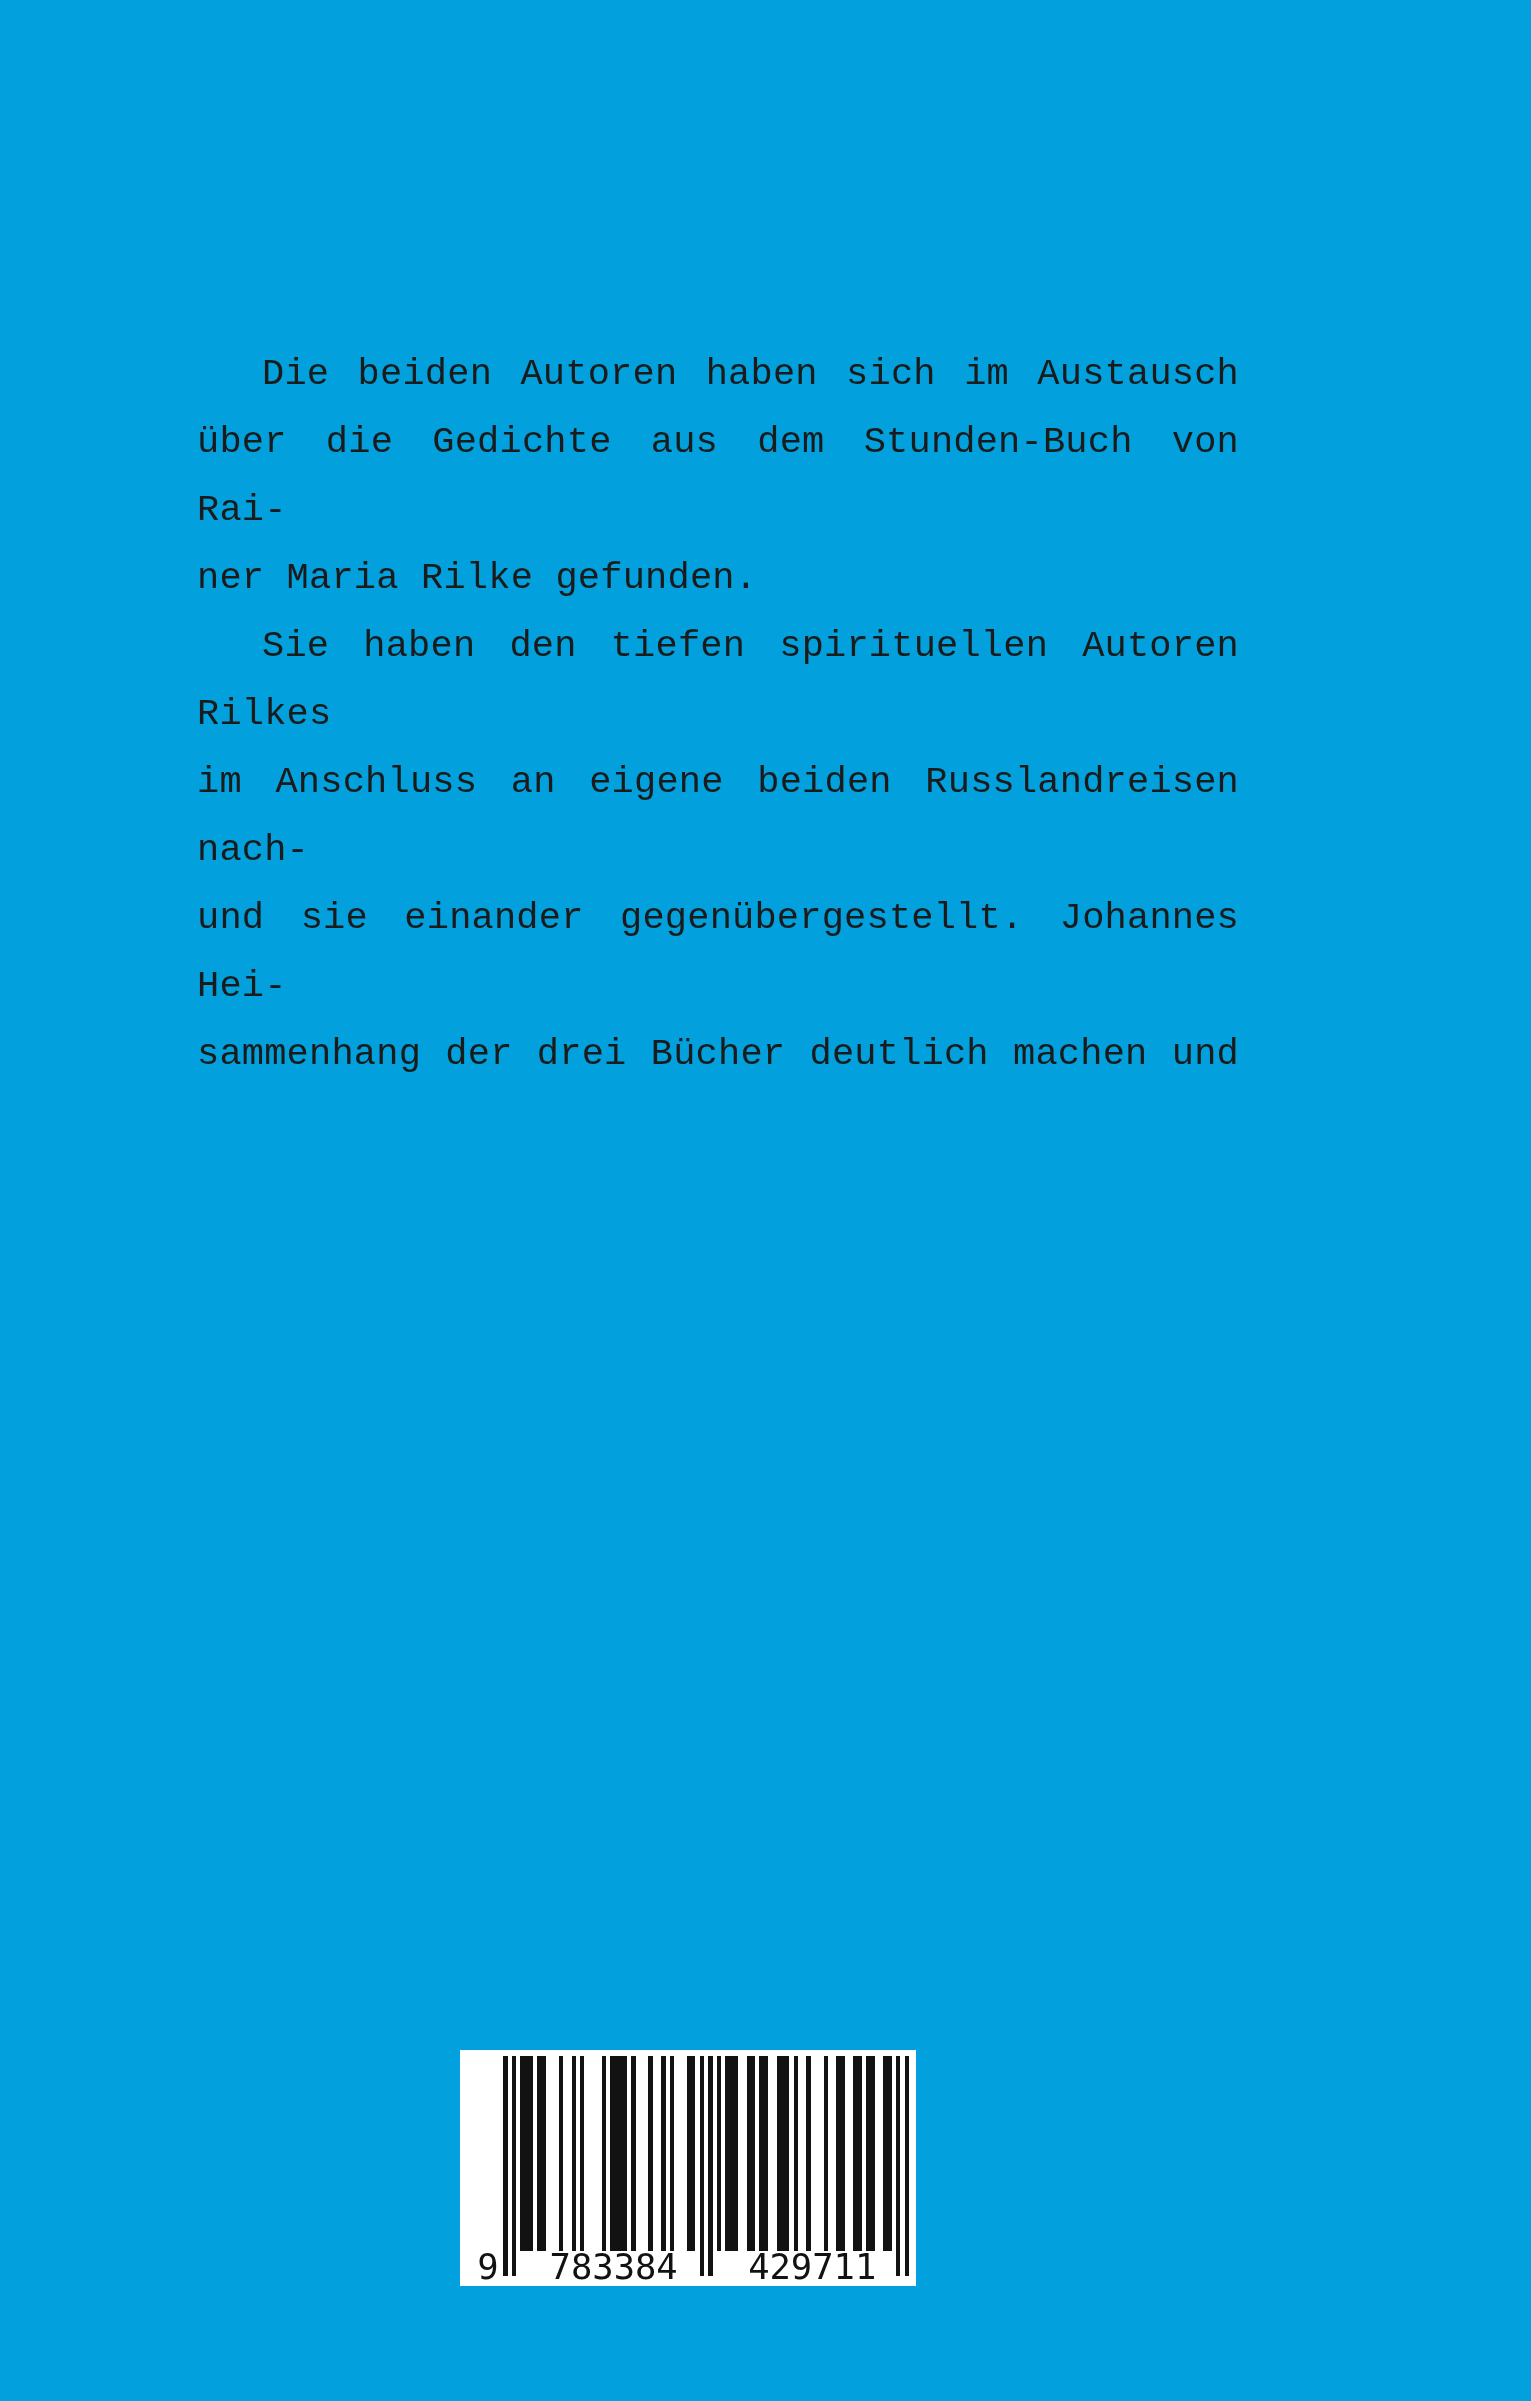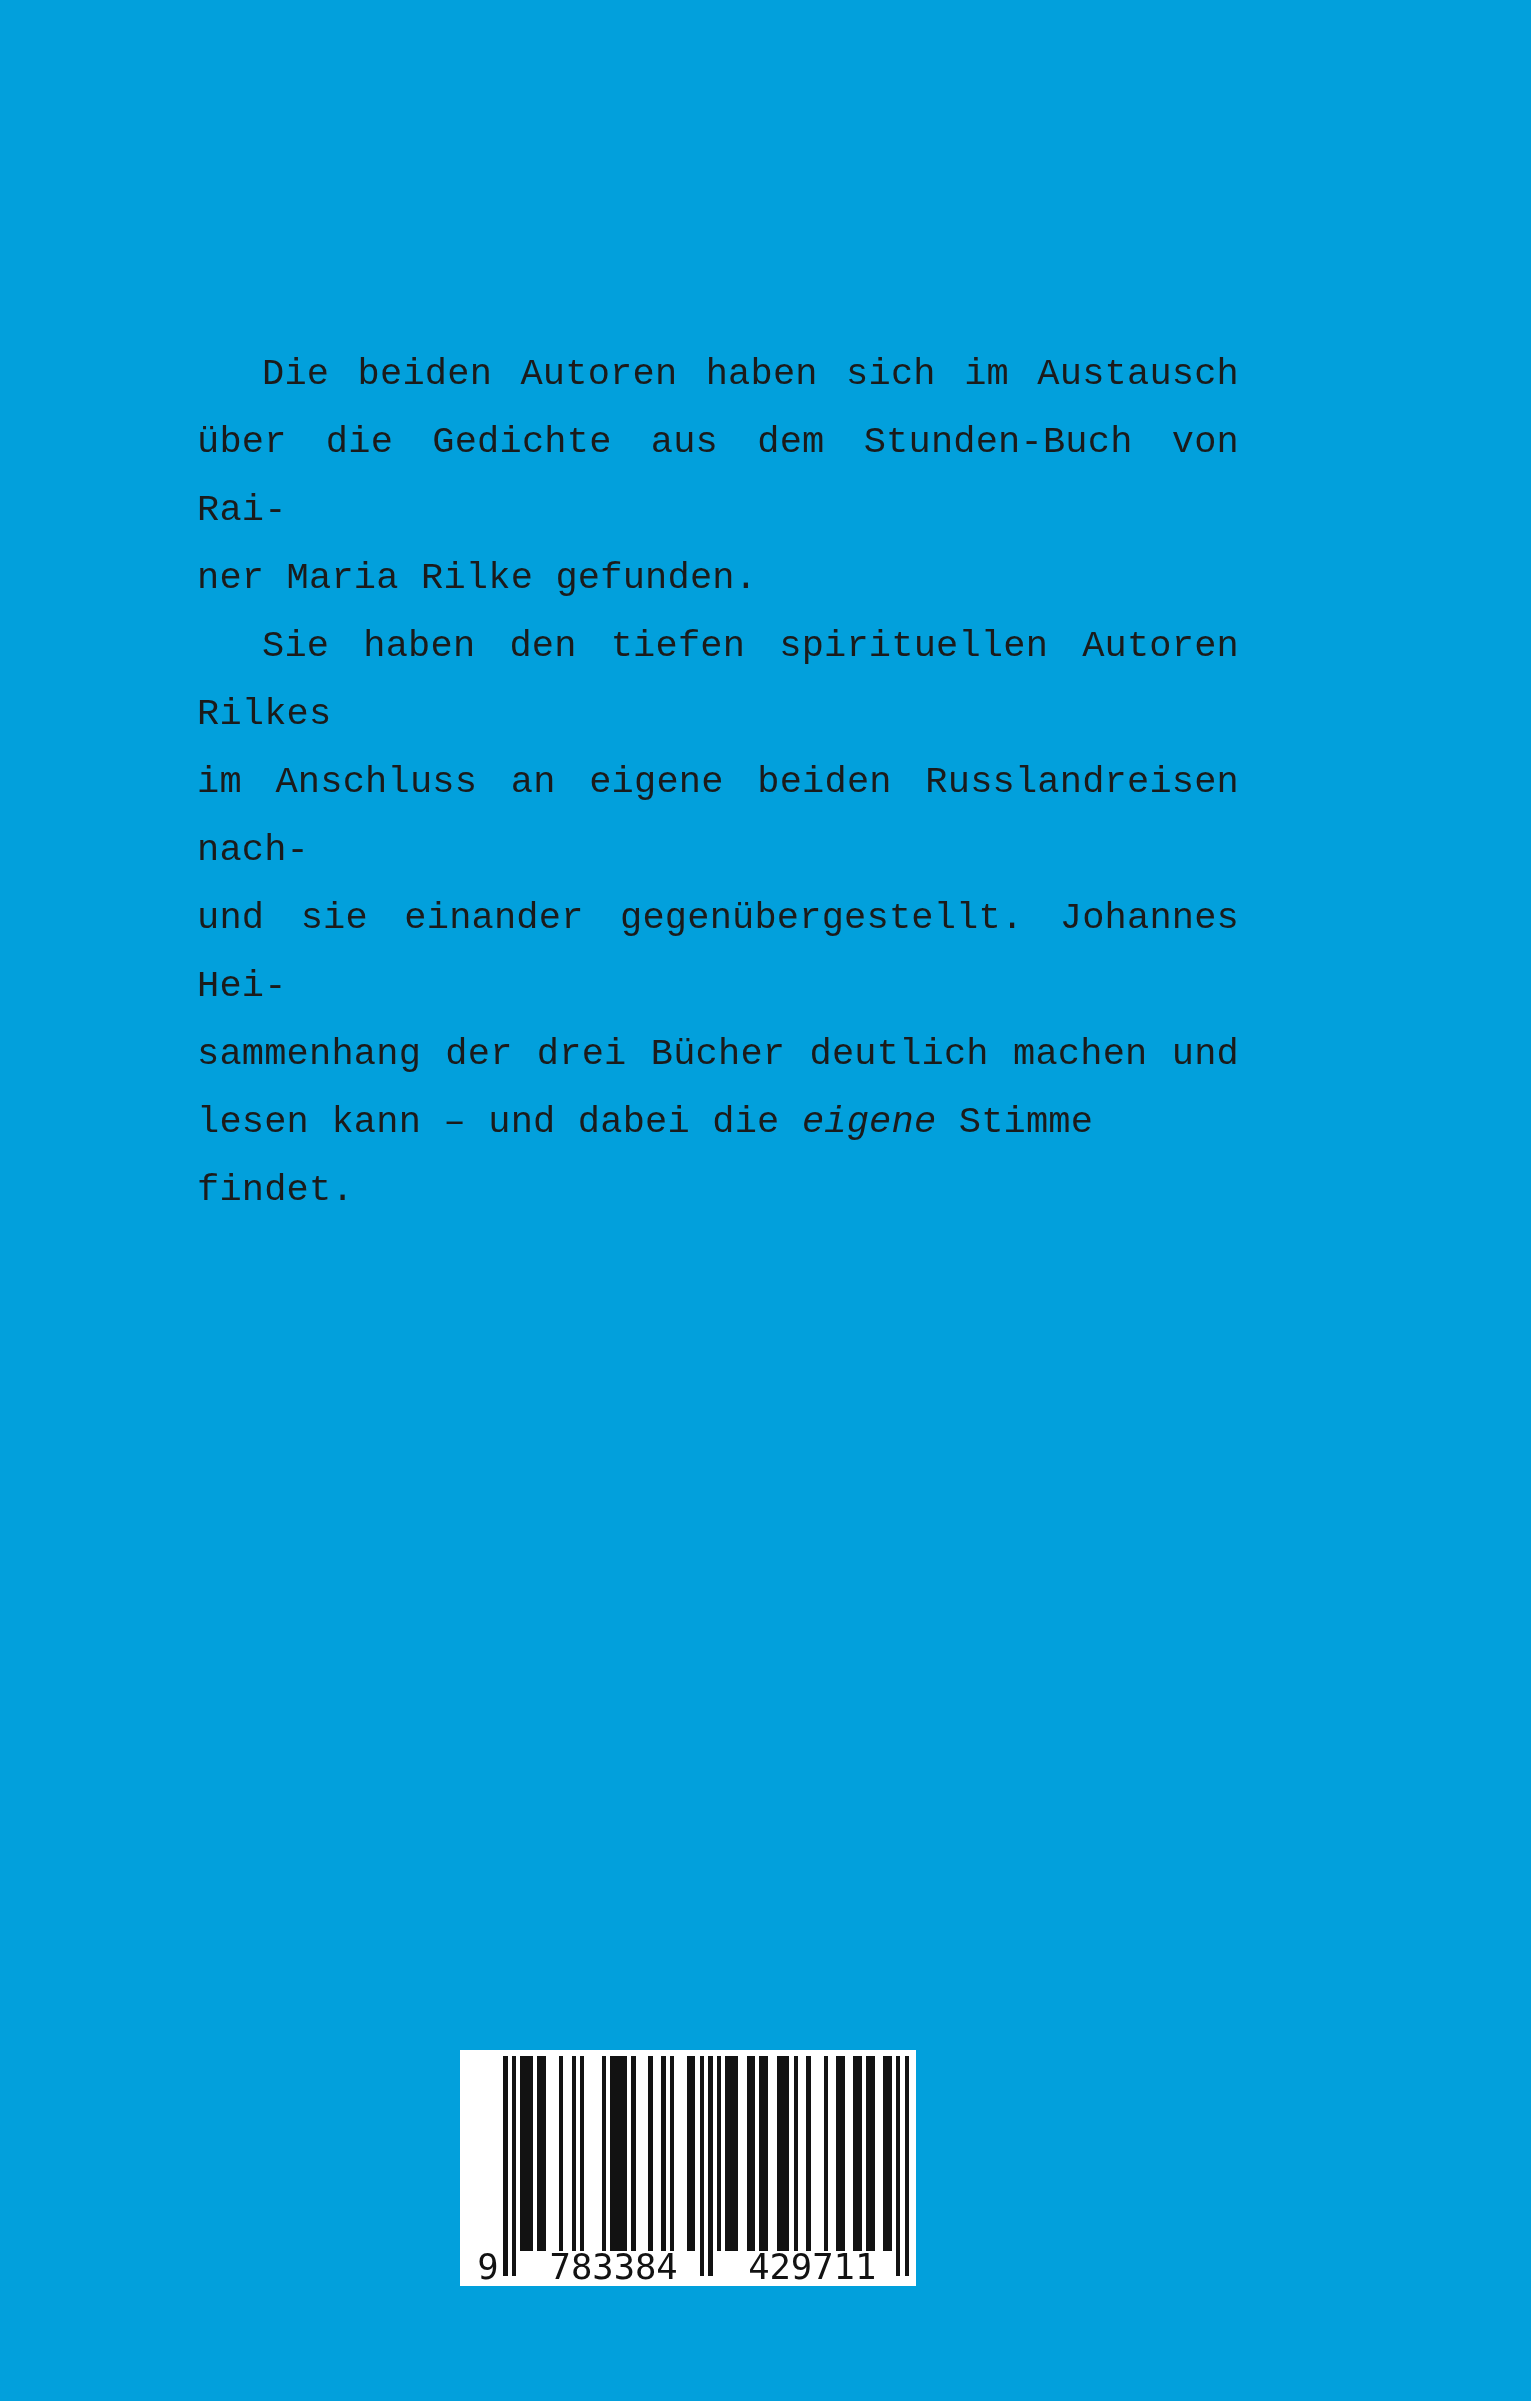--- a/index.html
+++ b/index.html
@@ -42,21 +42,20 @@
 <div class="cover">
 
   <div class="blurb">
       <div class="line just indent"><span>Die beiden Autoren haben sich im Austausch</span></div>
       <div class="line just"><span>über die Gedichte aus dem Stunden-Buch von Rai-</span></div>
       <div class="line"><span>ner Maria Rilke gefunden.</span></div>
       <div class="line just indent"><span>Sie haben den tiefen spirituellen Autoren Rilkes</span></div>
       <div class="line just"><span>im Anschluss an eigene beiden Russlandreisen nach-</span></div>
       <div class="line just"><span>und sie einander gegenübergestellt. Johannes Hei-</span></div>
       <div class="line just"><span>sammenhang der drei Bücher deutlich machen und</span></div>
-      <div class="line"><span>lesen kann – und dabei die </span><em>eigene</em><span> Stimme findet.</span></div>
     </div>
 
   <div class="barcode-box">
     <svg width="456" height="236" viewBox="0 0 950 492" shape-rendering="crispEdges">
       <g id="bc-bars">
           <rect x="90.00" y="12" width="8.90" height="460" fill="#121212"></rect>
           <rect x="107.80" y="12" width="8.90" height="460" fill="#121212"></rect>
           <rect x="125.60" y="12" width="26.70" height="408" fill="#121212"></rect>
           <rect x="161.20" y="12" width="17.80" height="408" fill="#121212"></rect>
           <rect x="205.70" y="12" width="8.90" height="408" fill="#121212"></rect>

